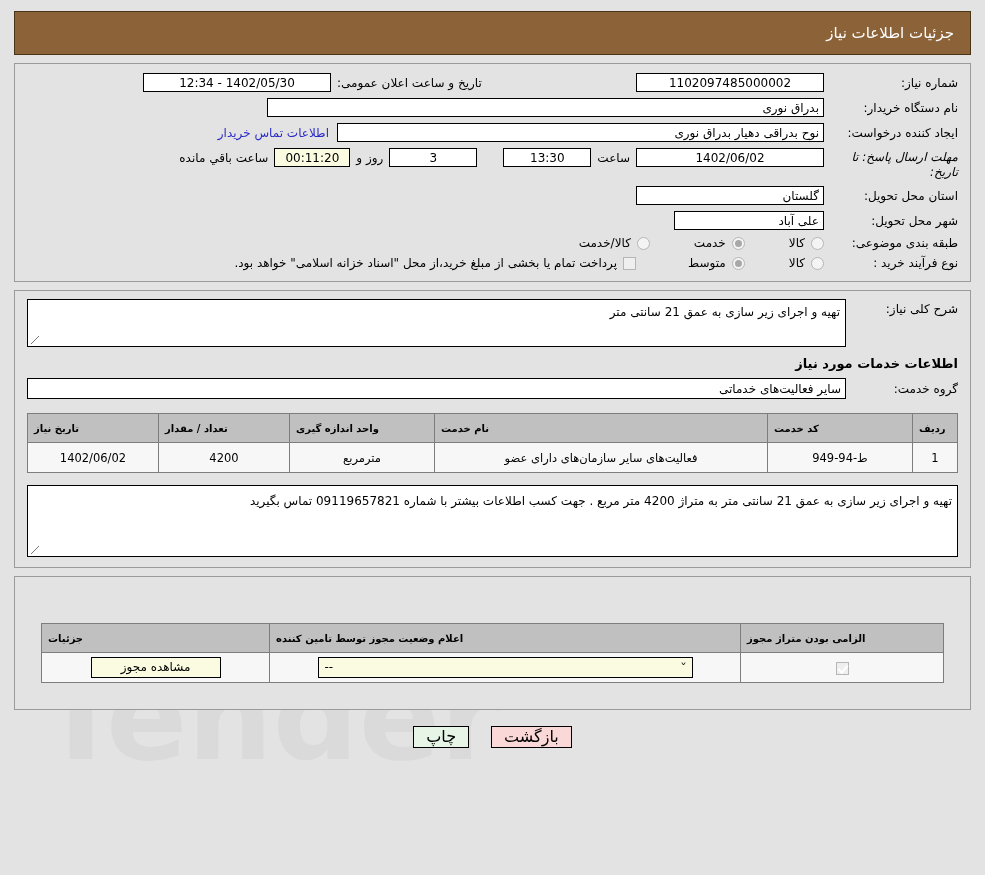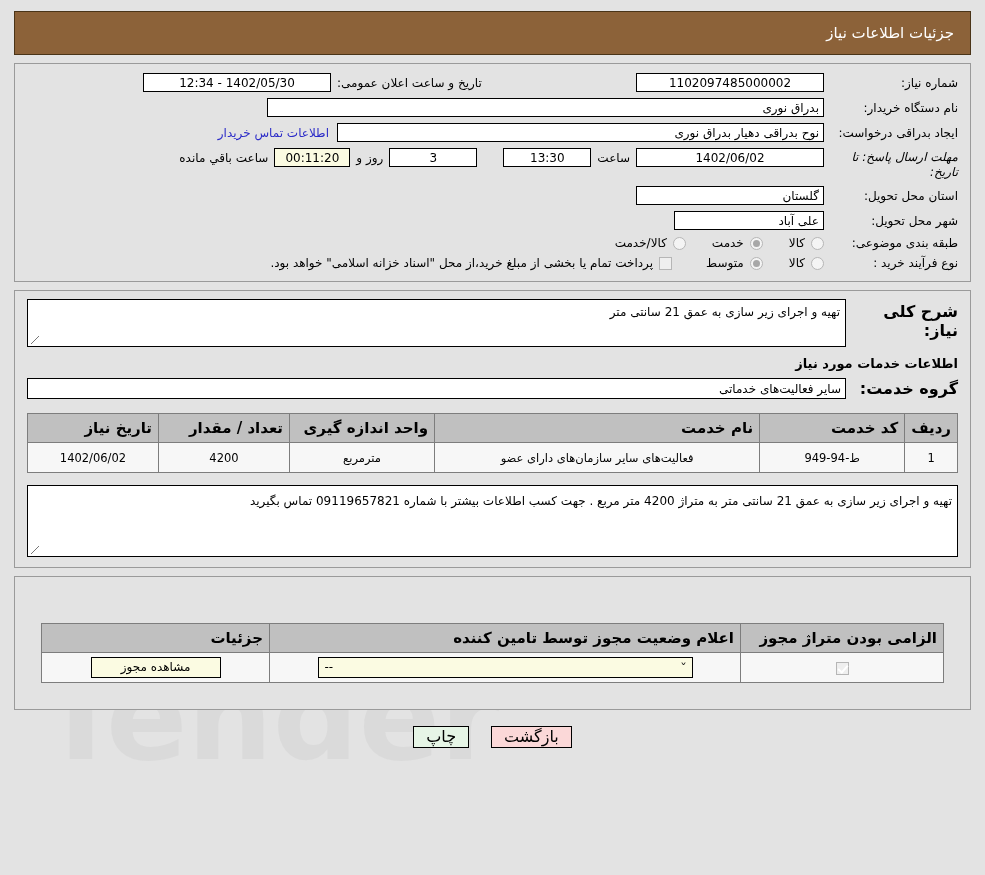--- a/index.html
+++ b/index.html
@@ -159,21 +159,21 @@
     vertical-align: middle;
   }
   .radio.on::after {
     content: "";
     position: absolute;
     left: 2px; top: 2px;
     width: 7px; height: 7px;
     border-radius: 50%;
     background: #a8a8a8;
   }
-  .radio-wrap { display: inline-flex; align-items: center; margin-left: 26px; }
+  .radio-wrap { display: inline-flex; align-items: center; margin-left: 44px; }
   .radio-wrap .rl { font-size: 12px; padding-right: 6px; white-space: nowrap; }
 
   .chk {
     width: 13px; height: 13px;
     border: 1px solid #b6b6b6;
     background: #efefef;
     display: inline-block;
     box-sizing: border-box;
     position: relative;
     vertical-align: middle;
@@ -209,36 +209,36 @@
     height: 8px;
     background:
       linear-gradient(135deg, transparent 44%, #777 44%, #777 56%, transparent 56%);
   }
   .sechead {
     font-size: 13px;
     font-weight: bold;
     padding: 9px 0 7px 0;
     text-align: right;
   }
-  .boldlabel { font-weight: bold; font-size: 16px; }
+  .boldlabel { font-weight: normal; font-size: 12px; }
 
   
   table.grid {
     border-collapse: collapse;
     font-size: 12px;
     background: #fff;
   }
   table.grid th {
     background: #c0c0c0;
     border: 1px solid #7d7d7d;
     font-weight: bold;
-    font-size: 15px;
+    font-size: 10px;
     height: 24px;
     padding: 2px 6px;
-    text-align: right;
+    text-align: left;
     color: #000;
   }
   table.grid td {
     border: 1px solid #7d7d7d;
     background: #f7f7f7;
     height: 25px;
     padding: 2px 6px;
     text-align: center;
     font-size: 11.5px;
   }
@@ -330,21 +330,21 @@
       <div class="tbox" style="width:188px;">1402/05/30 - 12:34</div>
       <div style="width:116px;"></div>
     </div>
 
     <div class="frow" style="justify-content:flex-start;">
       <div class="flabel">نام دستگاه خریدار:</div>
       <div class="tbox rtlval" style="width:557px;">بدراق نوری</div>
     </div>
 
     <div class="frow" style="justify-content:flex-start;">
-      <div class="flabel">ایجاد بدراقی درخواست:</div>
+      <div class="flabel">ایجاد کننده درخواست:</div>
       <div class="tbox rtlval" style="width:487px;">نوح بدراقی دهیار بدراق نوری</div>
       <a class="link" style="margin-right:8px;">اطلاعات تماس خریدار</a>
     </div>
 
     <div class="frow" style="justify-content:flex-start; align-items:flex-start;">
       <div class="flabel" style="line-height:15px; padding-top:2px;font-style:italic;">مهلت ارسال پاسخ: تا تاریخ:</div>
       <div class="fval">
         <div class="tbox" style="width:188px;">1402/06/02</div>
         <span class="minilabel">ساعت</span>
         <div class="tbox" style="width:88px;">13:30</div>

